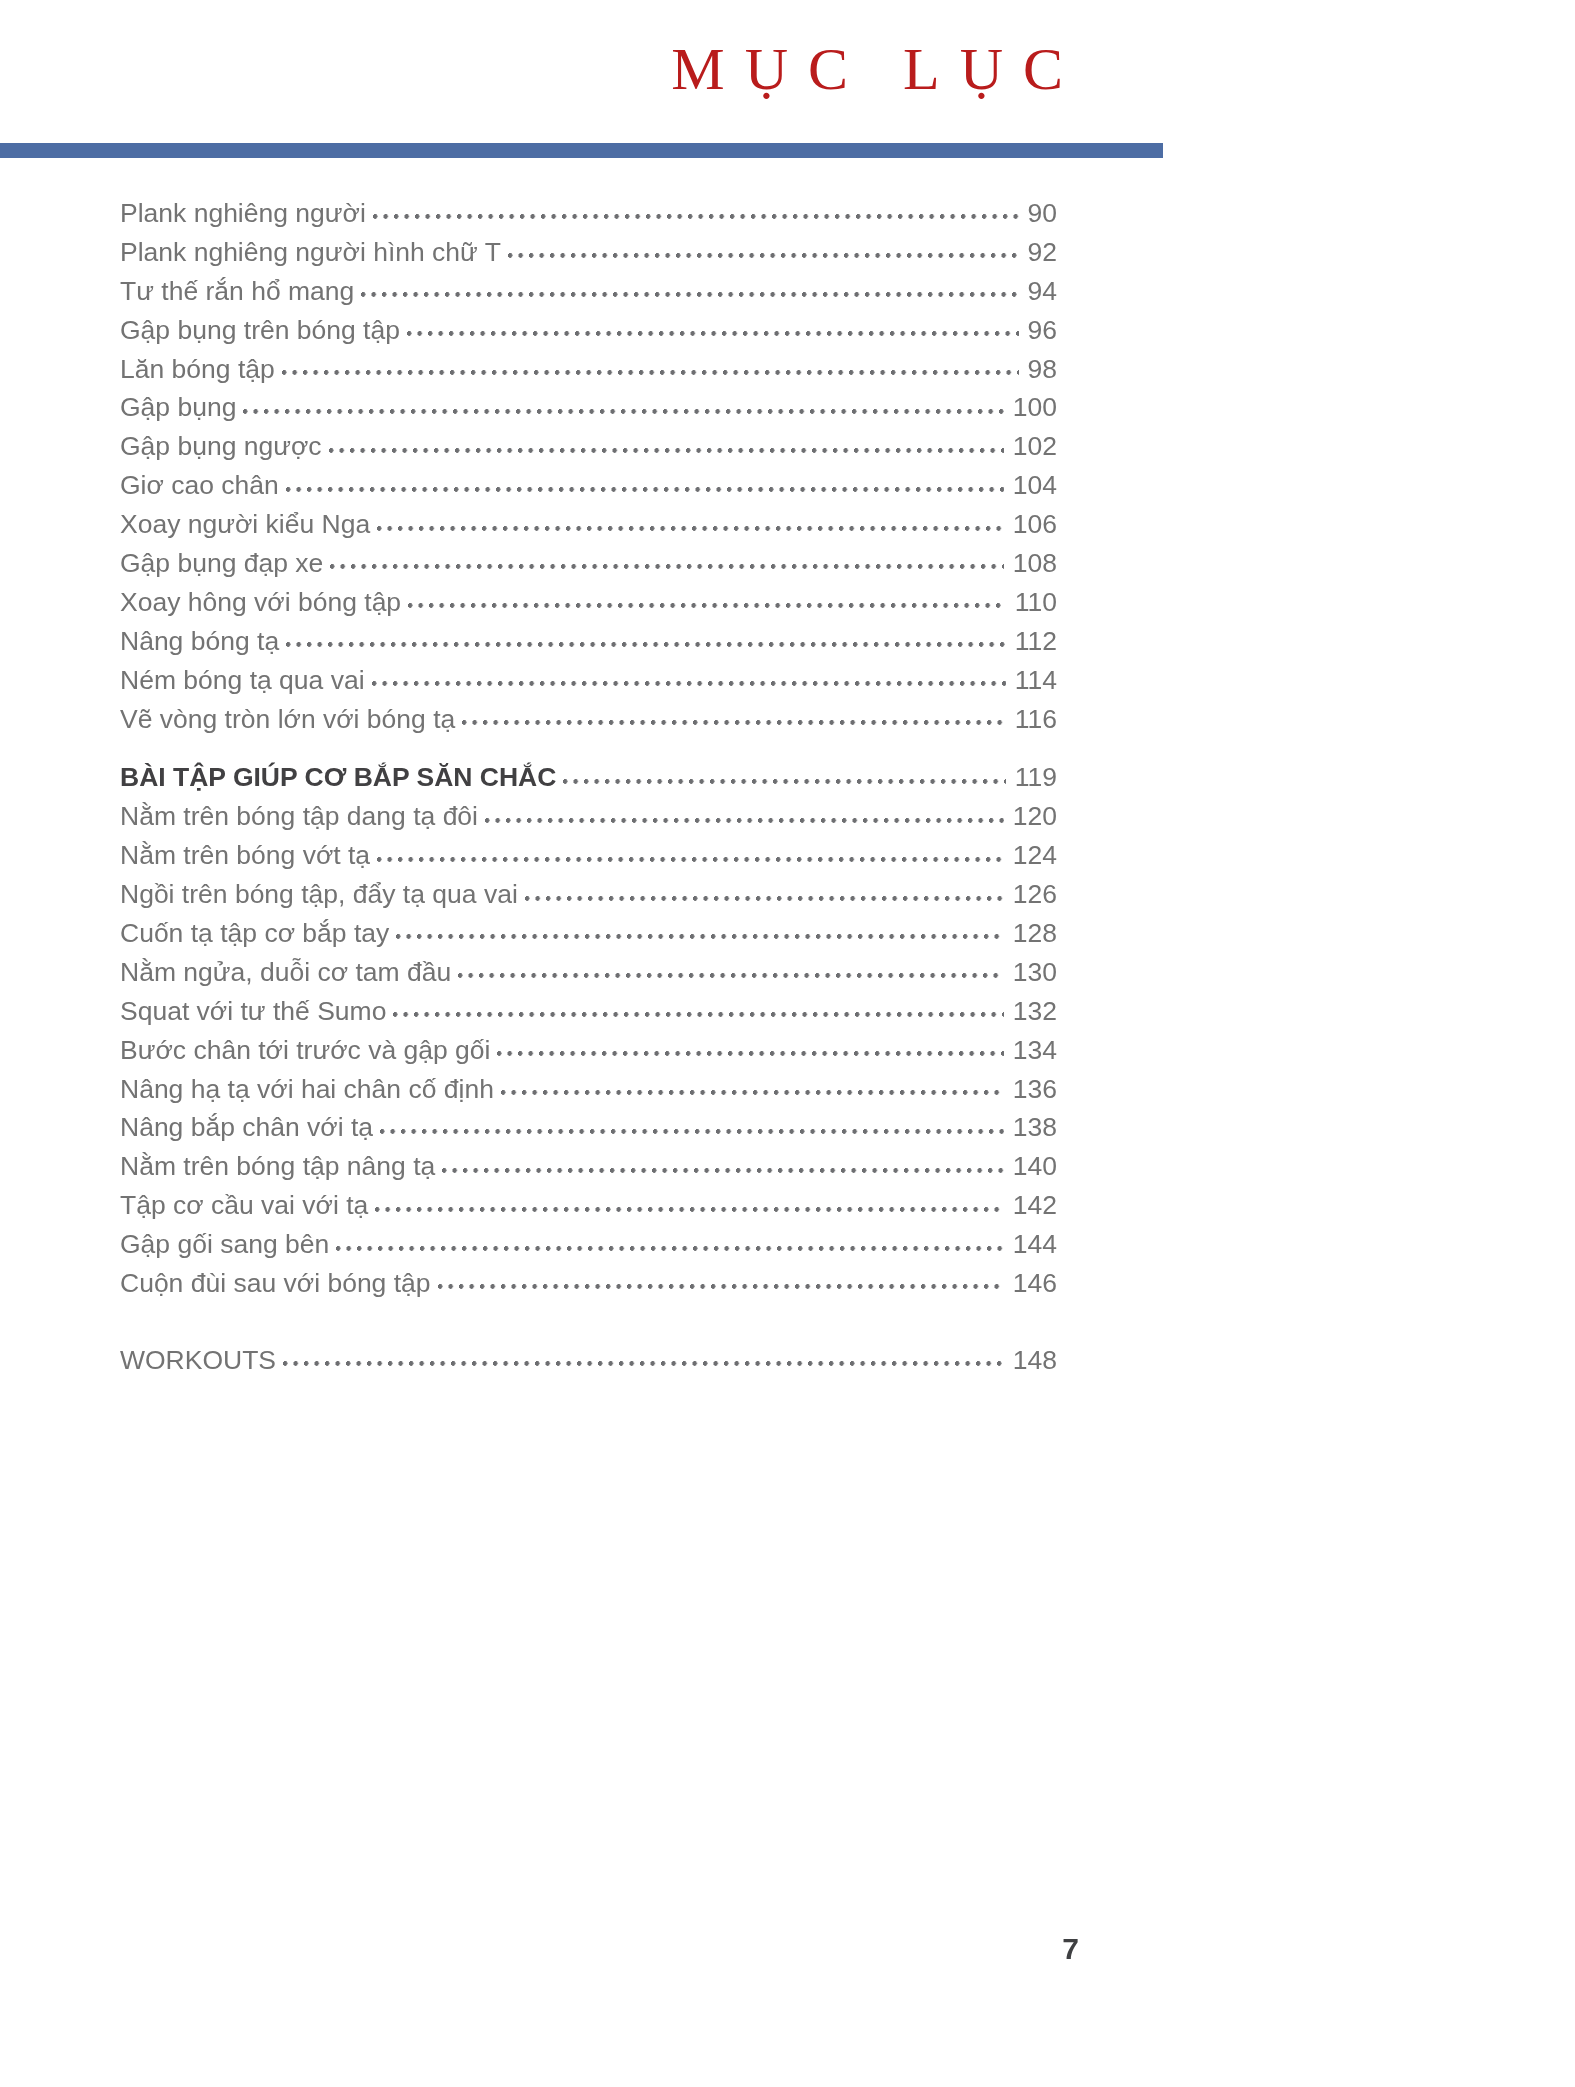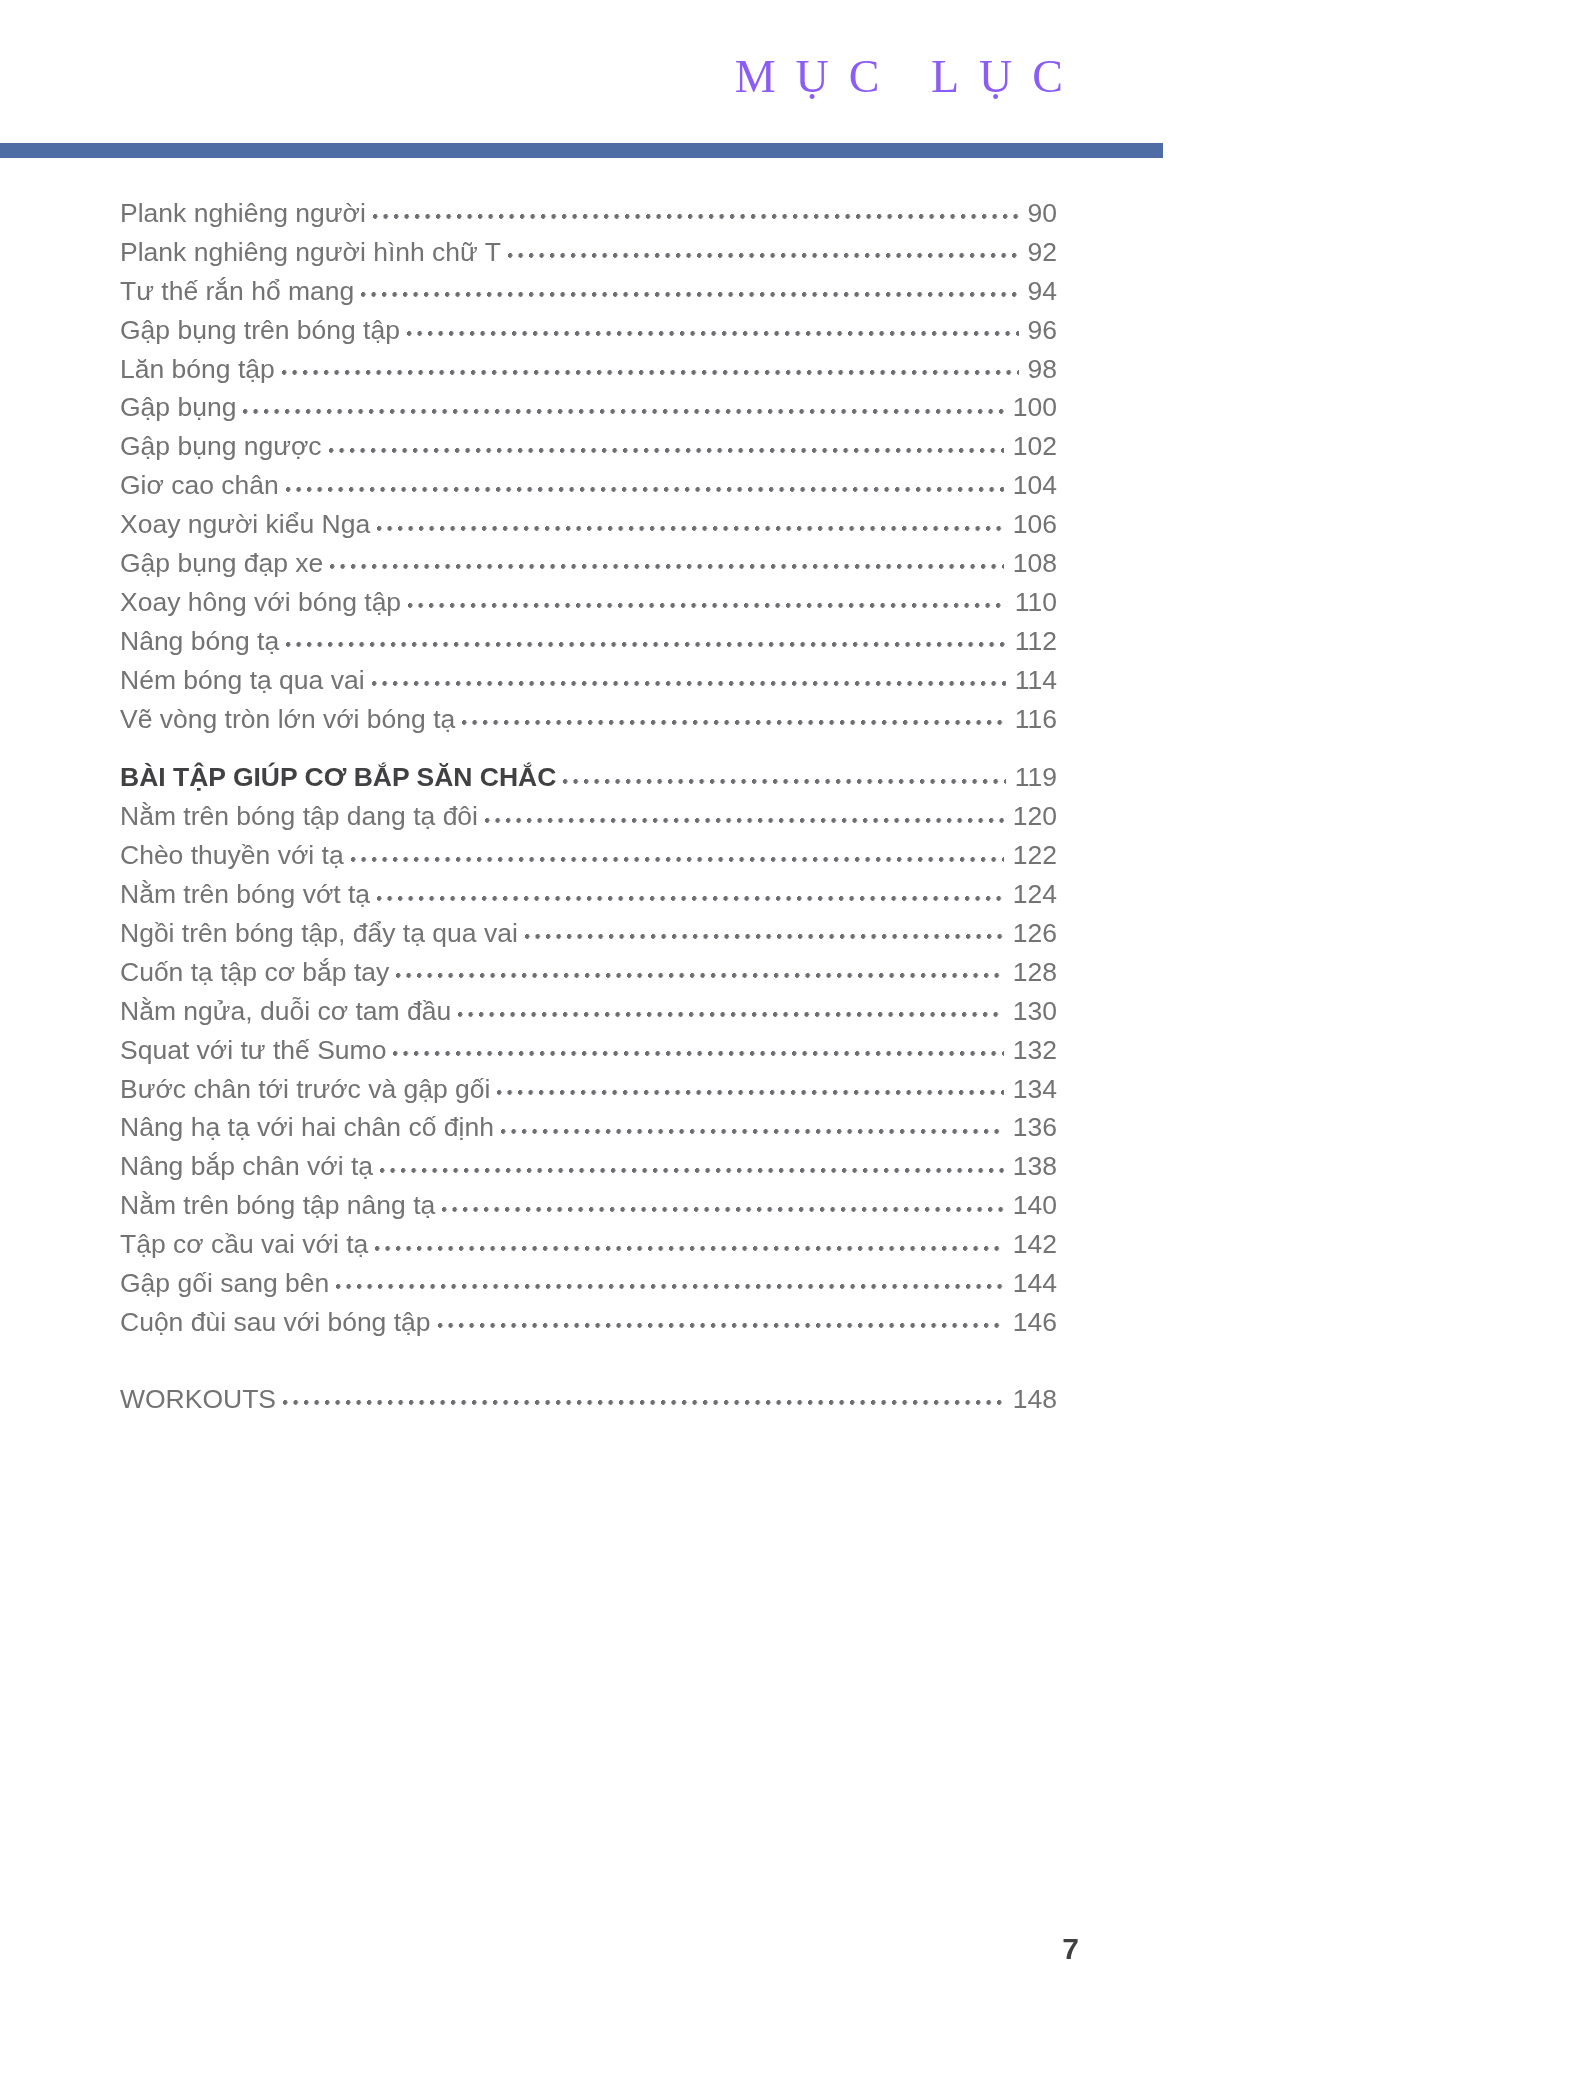--- a/index.html
+++ b/index.html
@@ -10,28 +10,28 @@
   }
   .page {
     position: relative;
     width: 1575px;
     height: 2087px;
     background: #ffffff;
     overflow: hidden;
   }
   .title {
     position: absolute;
-    top: 50px;
+    top: 35px;
     right: 512px;
     font-family: "Liberation Serif", "DejaVu Serif", serif;
     font-weight: 400;
-    font-size: 46px;
+    font-size: 60px;
     letter-spacing: 20px;
     margin-right: -20px; 
-    color: #8b5cf6;
+    color: #b91c1c;
     white-space: nowrap;
   }
   .rule {
     position: absolute;
     top: 143px;
     left: 0;
     width: 1163px;
     height: 15px;
     background: #4d6da4;
   }
@@ -168,25 +168,20 @@
         <span class="label">BÀI TẬP GIÚP CƠ BẮP SĂN CHẮC</span>
         <span class="leader"></span>
         <span class="pagenum">119</span>
       </div>
       <div class="toc-row">
         <span class="label">Nằm trên bóng tập dang tạ đôi</span>
         <span class="leader"></span>
         <span class="pagenum">120</span>
       </div>
       <div class="toc-row">
-        <span class="label">Chèo thuyền với tạ</span>
-        <span class="leader"></span>
-        <span class="pagenum">122</span>
-      </div>
-      <div class="toc-row">
         <span class="label">Nằm trên bóng vớt tạ</span>
         <span class="leader"></span>
         <span class="pagenum">124</span>
       </div>
       <div class="toc-row">
         <span class="label">Ngồi trên bóng tập, đẩy tạ qua vai</span>
         <span class="leader"></span>
         <span class="pagenum">126</span>
       </div>
       <div class="toc-row">

